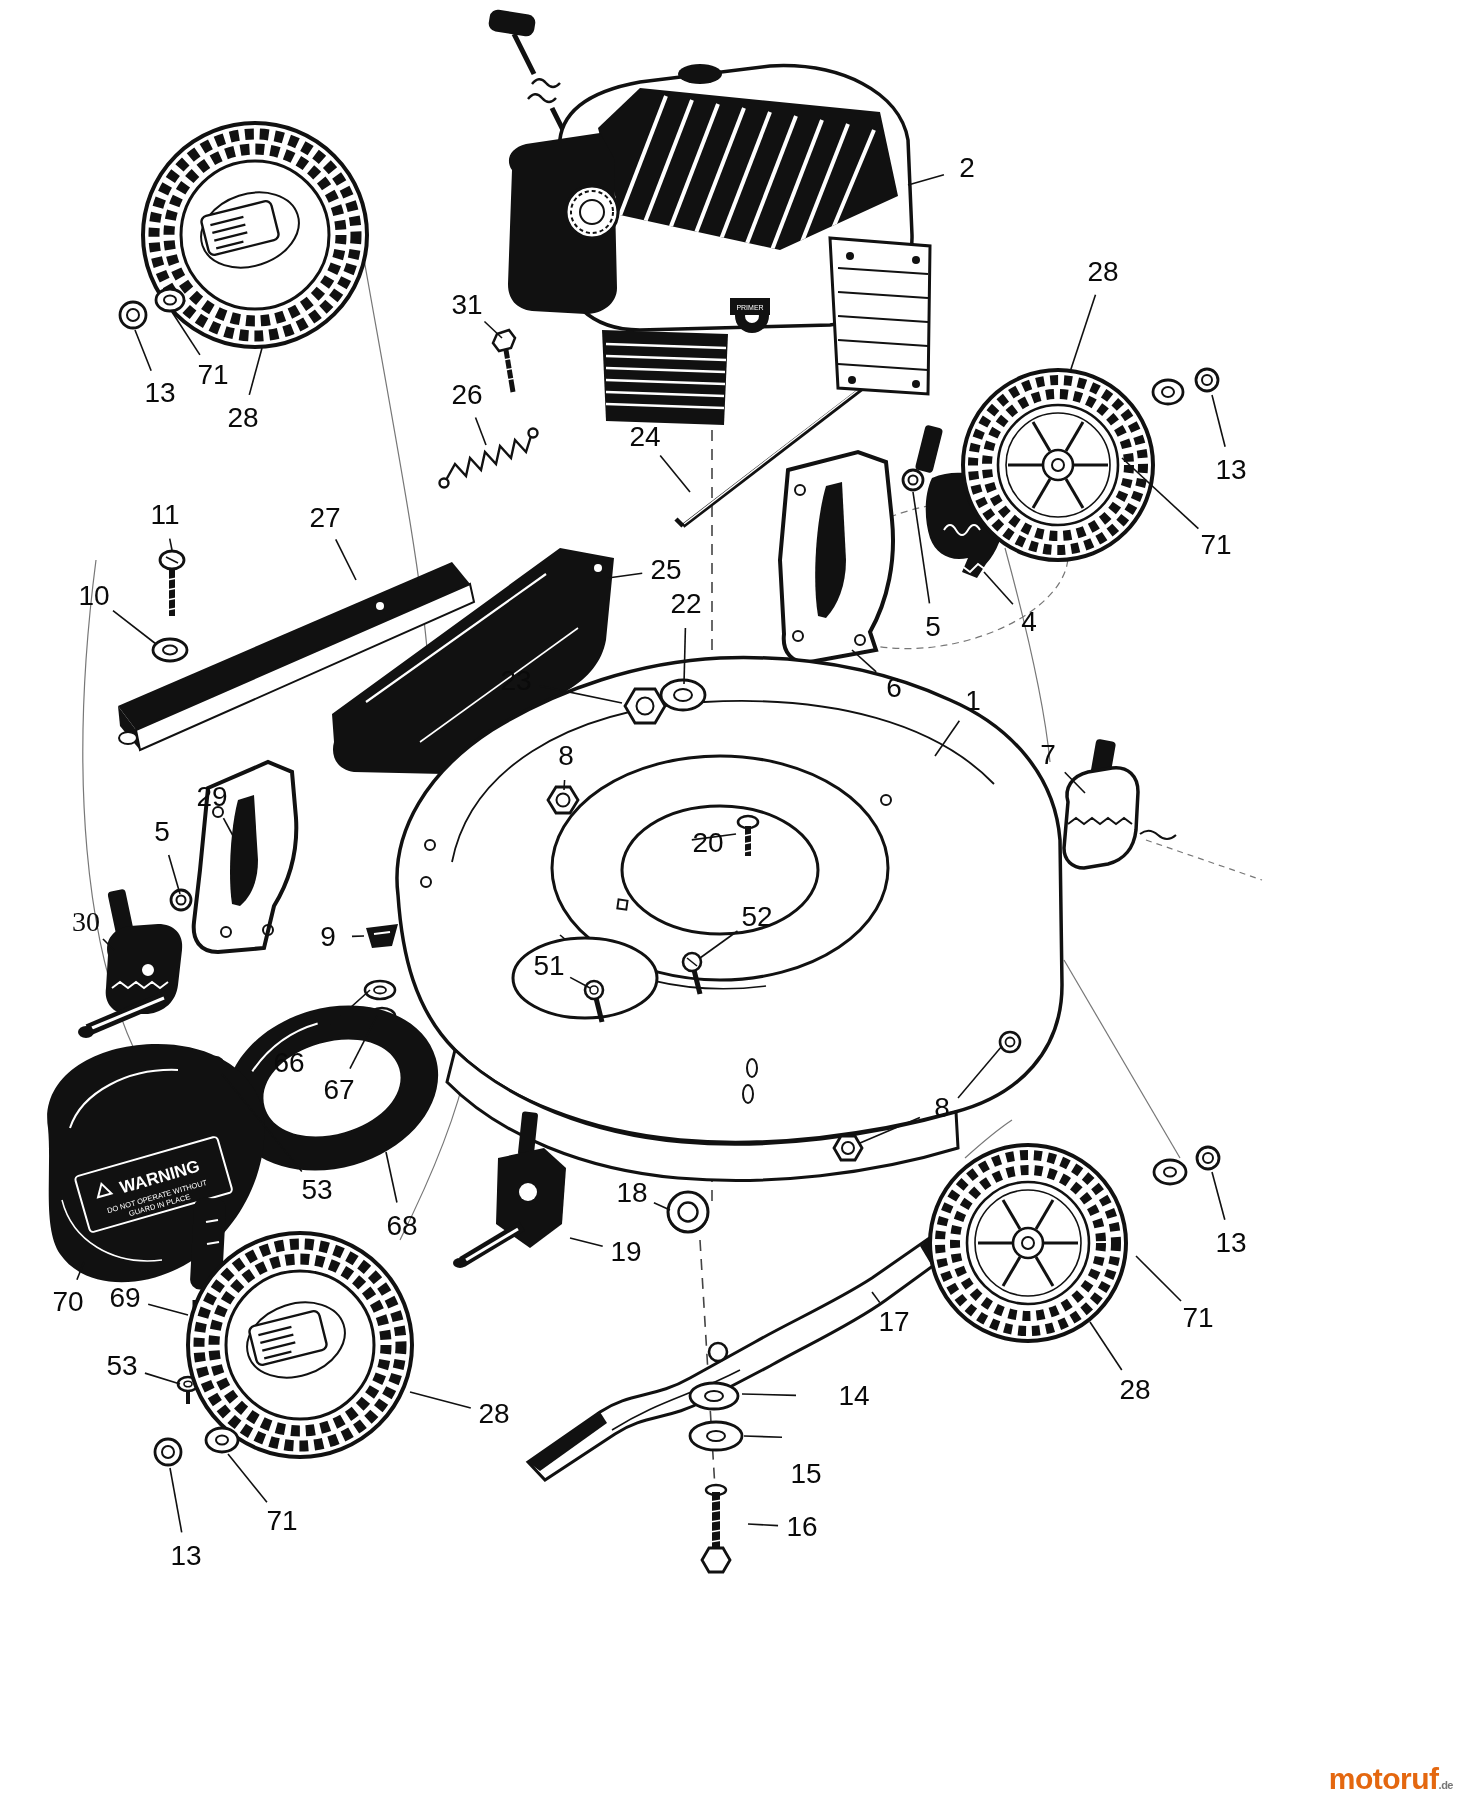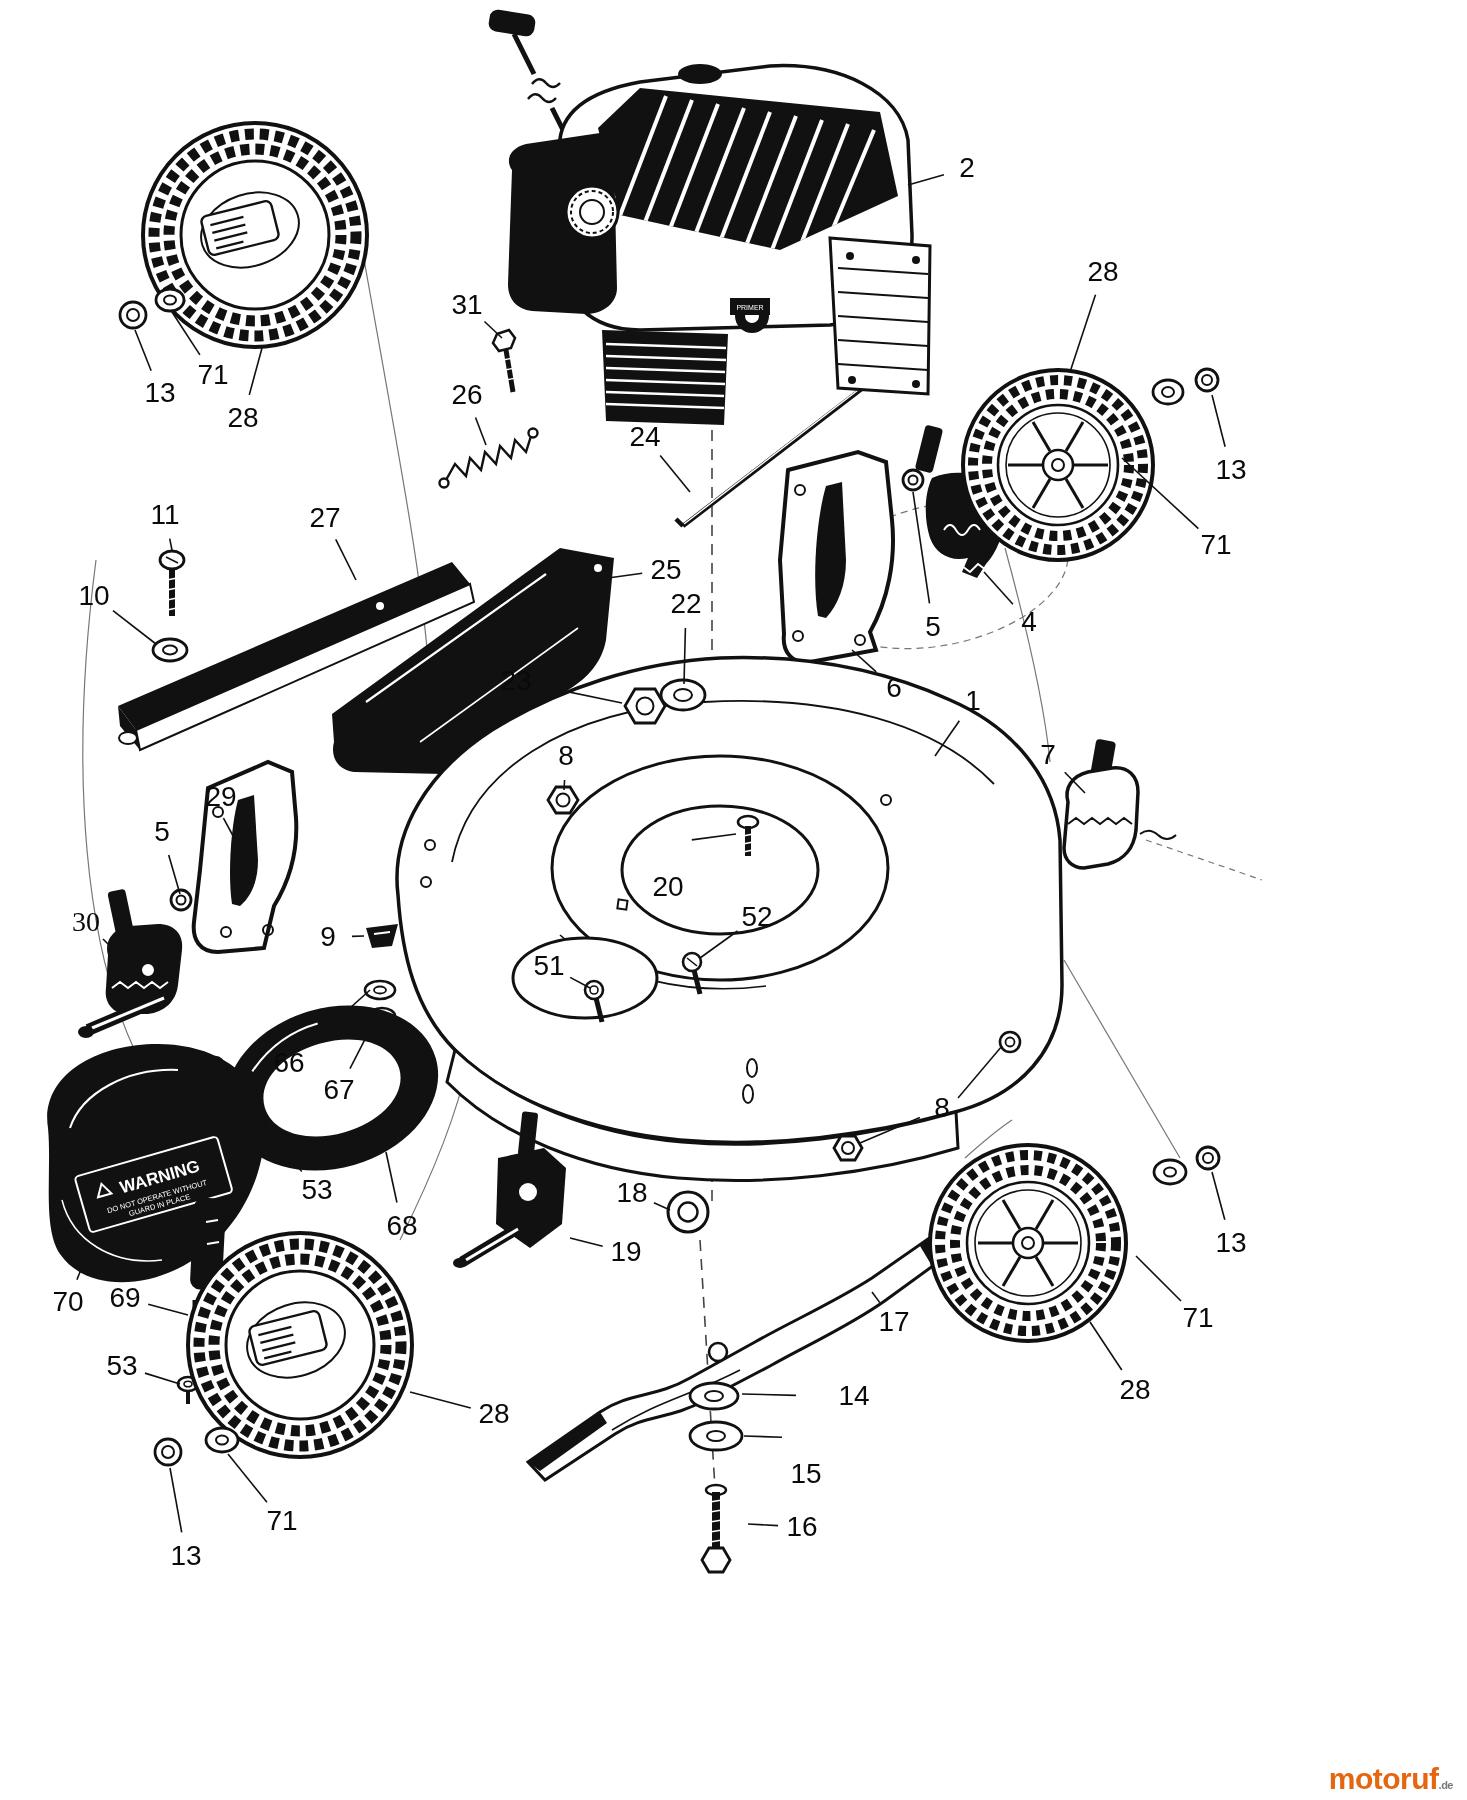--- a/index.html
+++ b/index.html
@@ -464,22 +464,22 @@
     <div class="callout" style="left: 666px; top: 570px;">25</div>
     <div class="callout" style="left: 686px; top: 604px;">22</div>
     <div class="callout" style="left: 516px; top: 681px;">23</div>
     <div class="callout" style="left: 94px; top: 596px;">10</div>
     <div class="callout" style="left: 894px; top: 688px;">6</div>
     <div class="callout" style="left: 933px; top: 627px;">5</div>
     <div class="callout" style="left: 1029px; top: 622px;">4</div>
     <div class="callout" style="left: 973px; top: 701px;">1</div>
     <div class="callout" style="left: 1048px; top: 755px;">7</div>
     <div class="callout" style="left: 566px; top: 756px;">8</div>
-    <div class="callout" style="left: 668px; top: 843px; margin-top: 44px;">20</div>
-    <div class="callout" style="left: 221px; top: 797px;">29</div>
+    <div class="callout" style="left: 708px; top: 843px;">20</div>
+    <div class="callout" style="left: 212px; top: 797px;">29</div>
     <div class="callout" style="left: 162px; top: 832px;">5</div>
     <div class="callout" style="left: 328px; top: 937px;">9</div>
     <div class="callout" style="left: 757px; top: 917px;">52</div>
     <div class="callout" style="left: 549px; top: 966px;">51</div>
     <div class="callout" style="left: 86px; top: 922px; font-family: Liberation Serif, serif;">30</div>
     <div class="callout" style="left: 289px; top: 1063px;">66</div>
     <div class="callout" style="left: 339px; top: 1090px;">67</div>
     <div class="callout" style="left: 942px; top: 1108px;">8</div>
     <div class="callout" style="left: 317px; top: 1190px;">53</div>
     <div class="callout" style="left: 402px; top: 1226px;">68</div>

